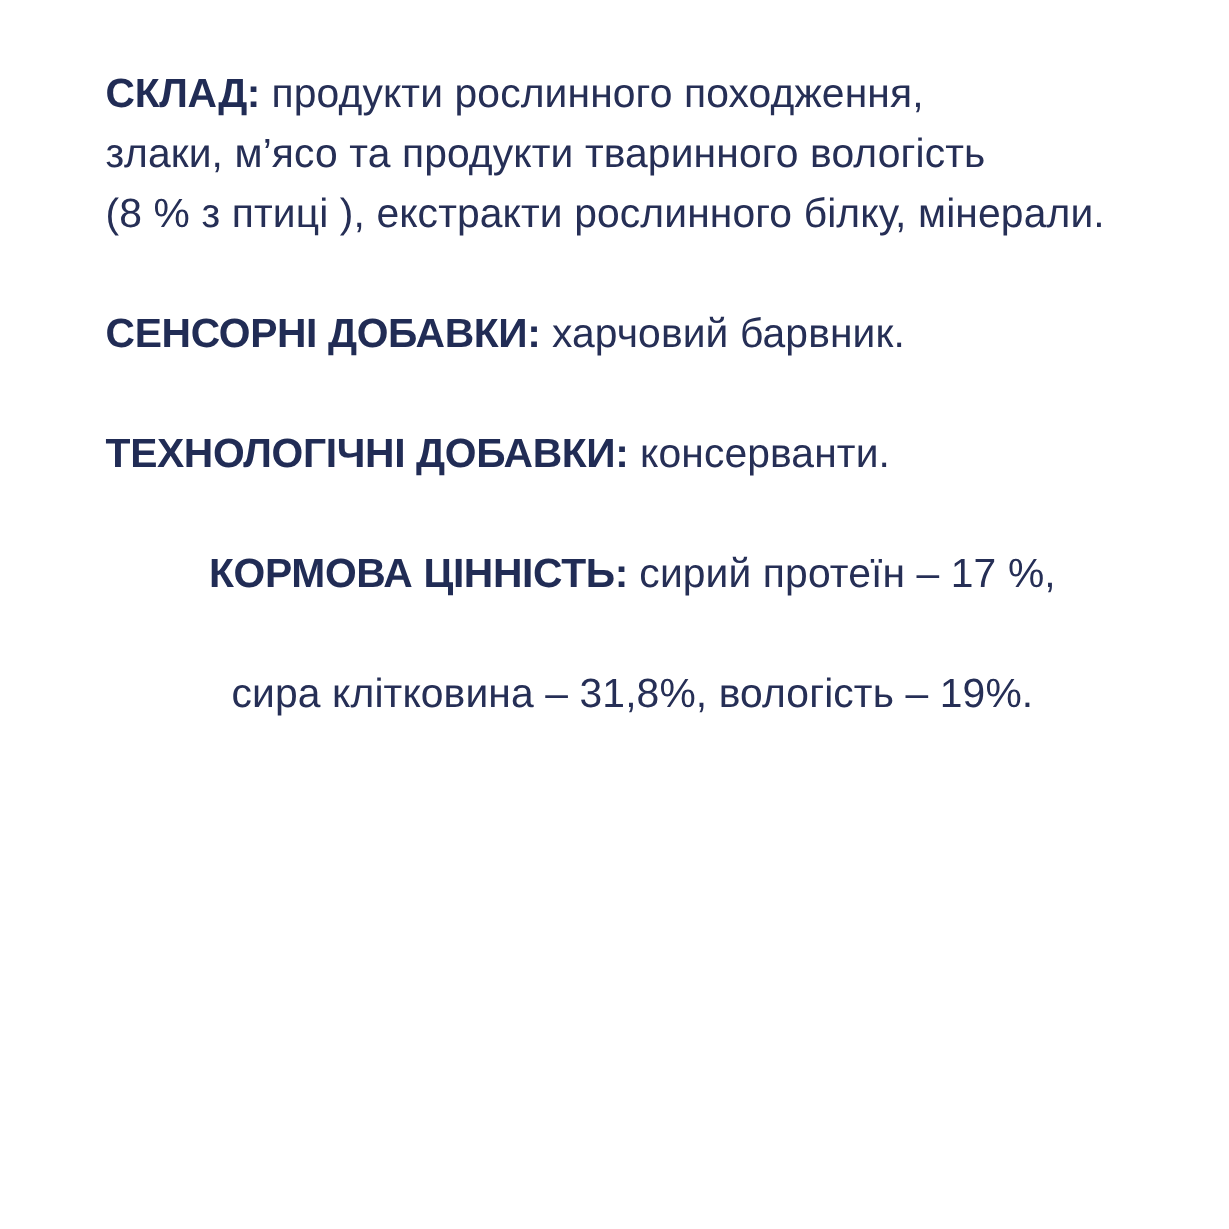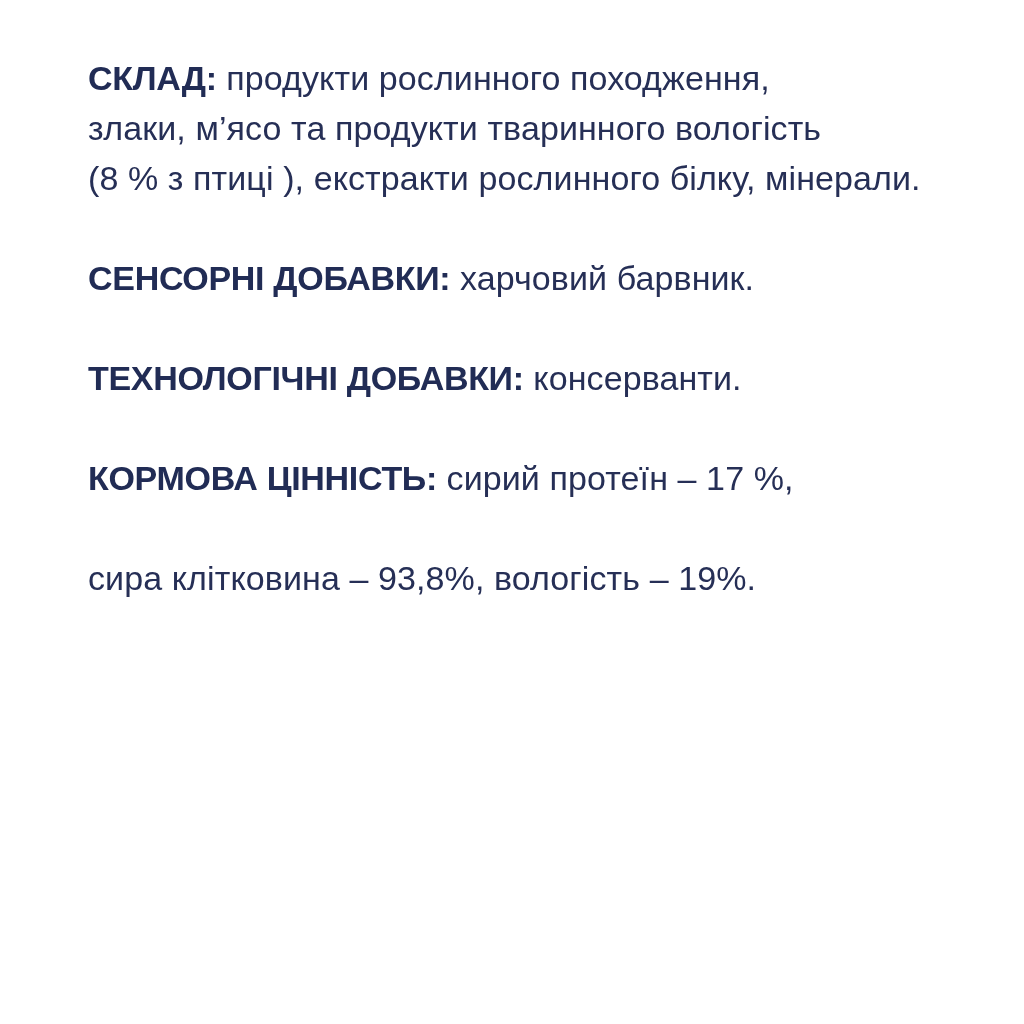--- a/index.html
+++ b/index.html
@@ -23,20 +23,21 @@
     margin-left: 24px;
   }
   .label-text p {
     margin: 0 0 50px 0;
     font-size: 34px;
     line-height: 50px;
     letter-spacing: 0.1px;
   }
   .label-text p:last-child {
     margin-bottom: 0;
+    text-align: center;
   }
   .section-heading {
     font-weight: bold;
     color: #212c55;
     letter-spacing: -0.3px;
   }
 </style>
 </head>
 <body>
 
@@ -56,16 +57,16 @@
 
   <p>
     <strong class="section-heading">ТЕХНОЛОГІЧНІ ДОБАВКИ:</strong> 
     <span>консерванти.</span>
   </p>
 
   <p>
     <strong class="section-heading">КОРМОВА ЦІННІСТЬ:</strong> 
     <span>сирий протеїн – 17 %,</span><br>
     <br>
-    <span>сира клітковина – 93,8%, вологість – 19%.</span>
+    <span>сира клітковина – 31,8%, вологість – 19%.</span>
   </p>
 
 </main>
 
 </body></html>

